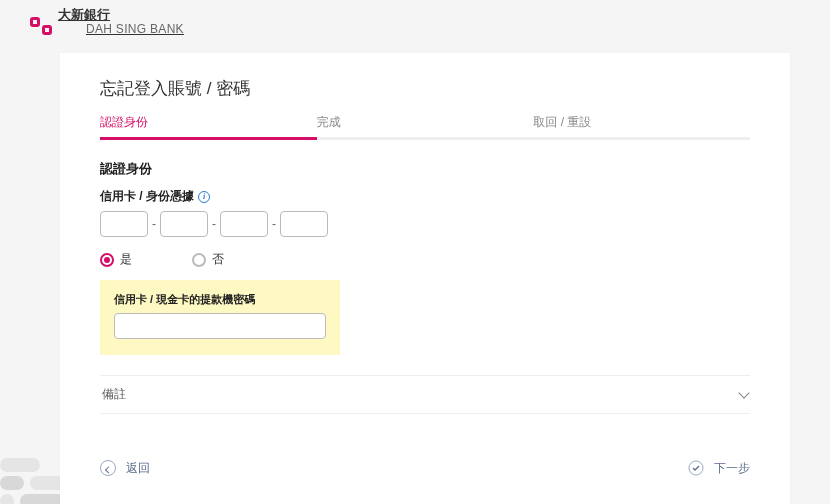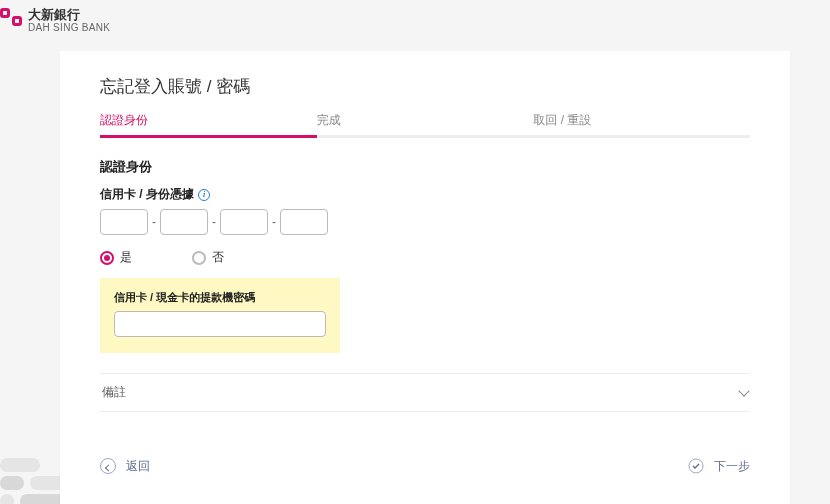--- a/index.html
+++ b/index.html
@@ -13,40 +13,41 @@
     height: 504px;
     overflow: hidden;
   }
   .bg-shapes { position: absolute; pointer-events: none; z-index: 0; }
   .pill { border-radius: 7px; position: absolute; height: 14px; }
   .pill.gray { background: #e5e5e5; }
   .pill.dark { background: #d8d8d8; }
 
   .header {
     display: flex;
-    align-items: flex-start;
-    padding: 8px 0 4px;
+    align-items: flex-end;
+    padding: 8px 30px 4px;
     position: relative;
     z-index: 2;
+    text-decoration: underline;
   }
   .logo-mark {
     width: 22px; height: 18px;
     position: relative;
     margin-right: 6px;
   }
   .logo-mark .knot {
     position: absolute;
     width: 10px; height: 10px;
     border: 3px solid #d50f67;
     border-radius: 3px;
   }
   .logo-mark .k1 { top: 0; left: 0; }
   .logo-mark .k2 { bottom: 0; right: 0; }
   .bank-name { font-size: 13px; font-weight: bold; color: #333; line-height:1; }
-  .bank-name-en { font-size: 10px; color: #666; line-height:1; margin-top:2px; letter-spacing:0.3px;}
+  .bank-name-en { font-size: 12px; color: #666; line-height:1; margin-top:2px; letter-spacing:0.3px;margin-left:28px;}
 
   .card {
     background: #fff;
     margin: 14px 40px 20px 60px;
     padding: 24px 40px 30px;
     position: relative;
     z-index: 2;
     box-shadow: 0 1px 2px rgba(0,0,0,0.03);
     min-height: 390px;
   }

